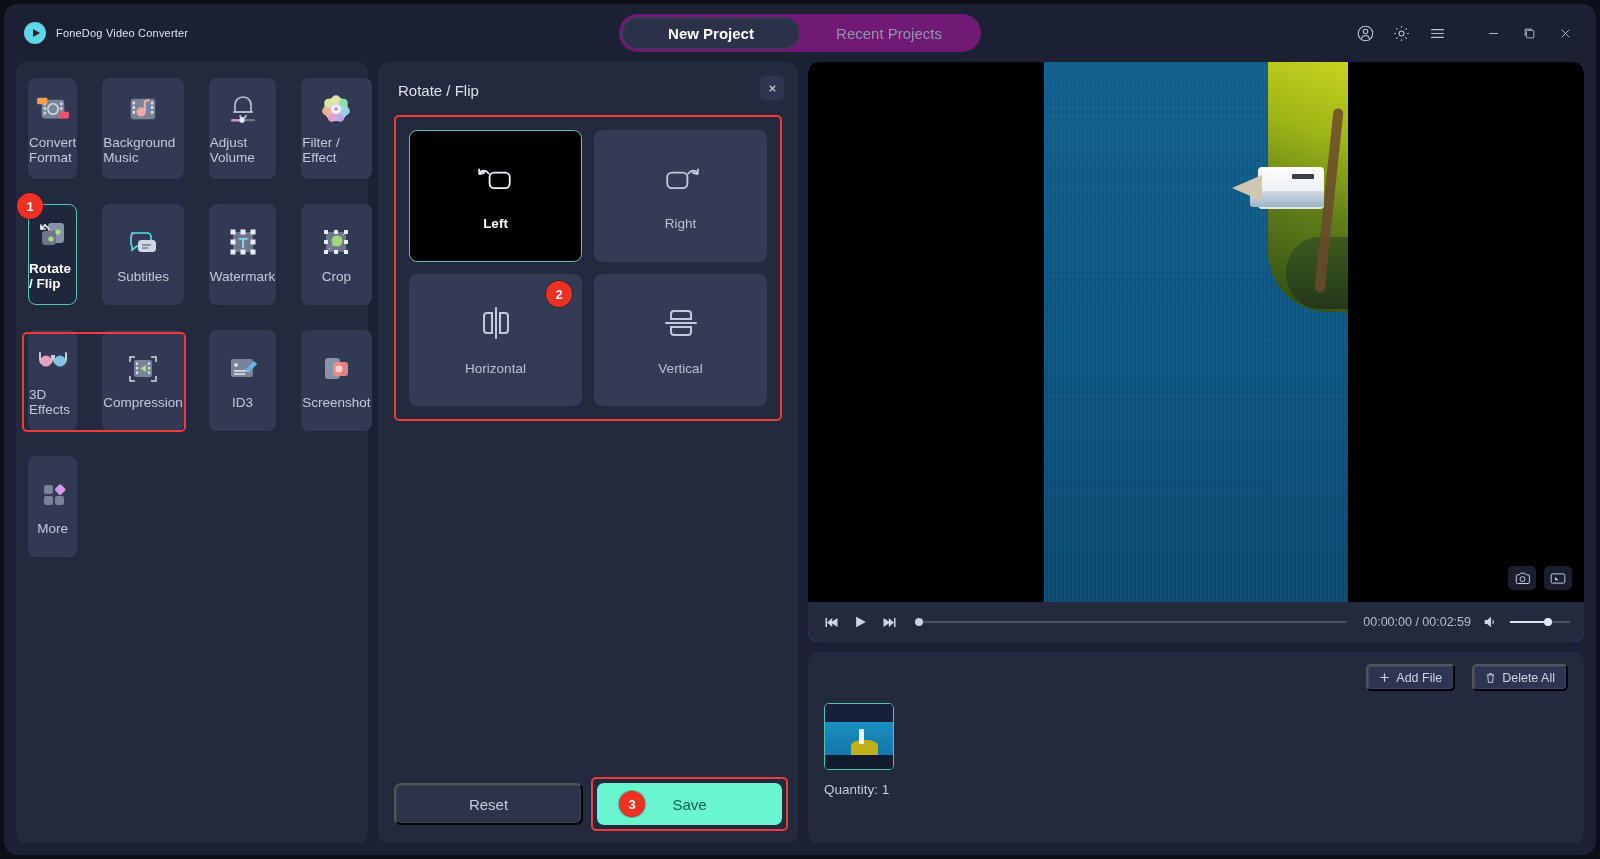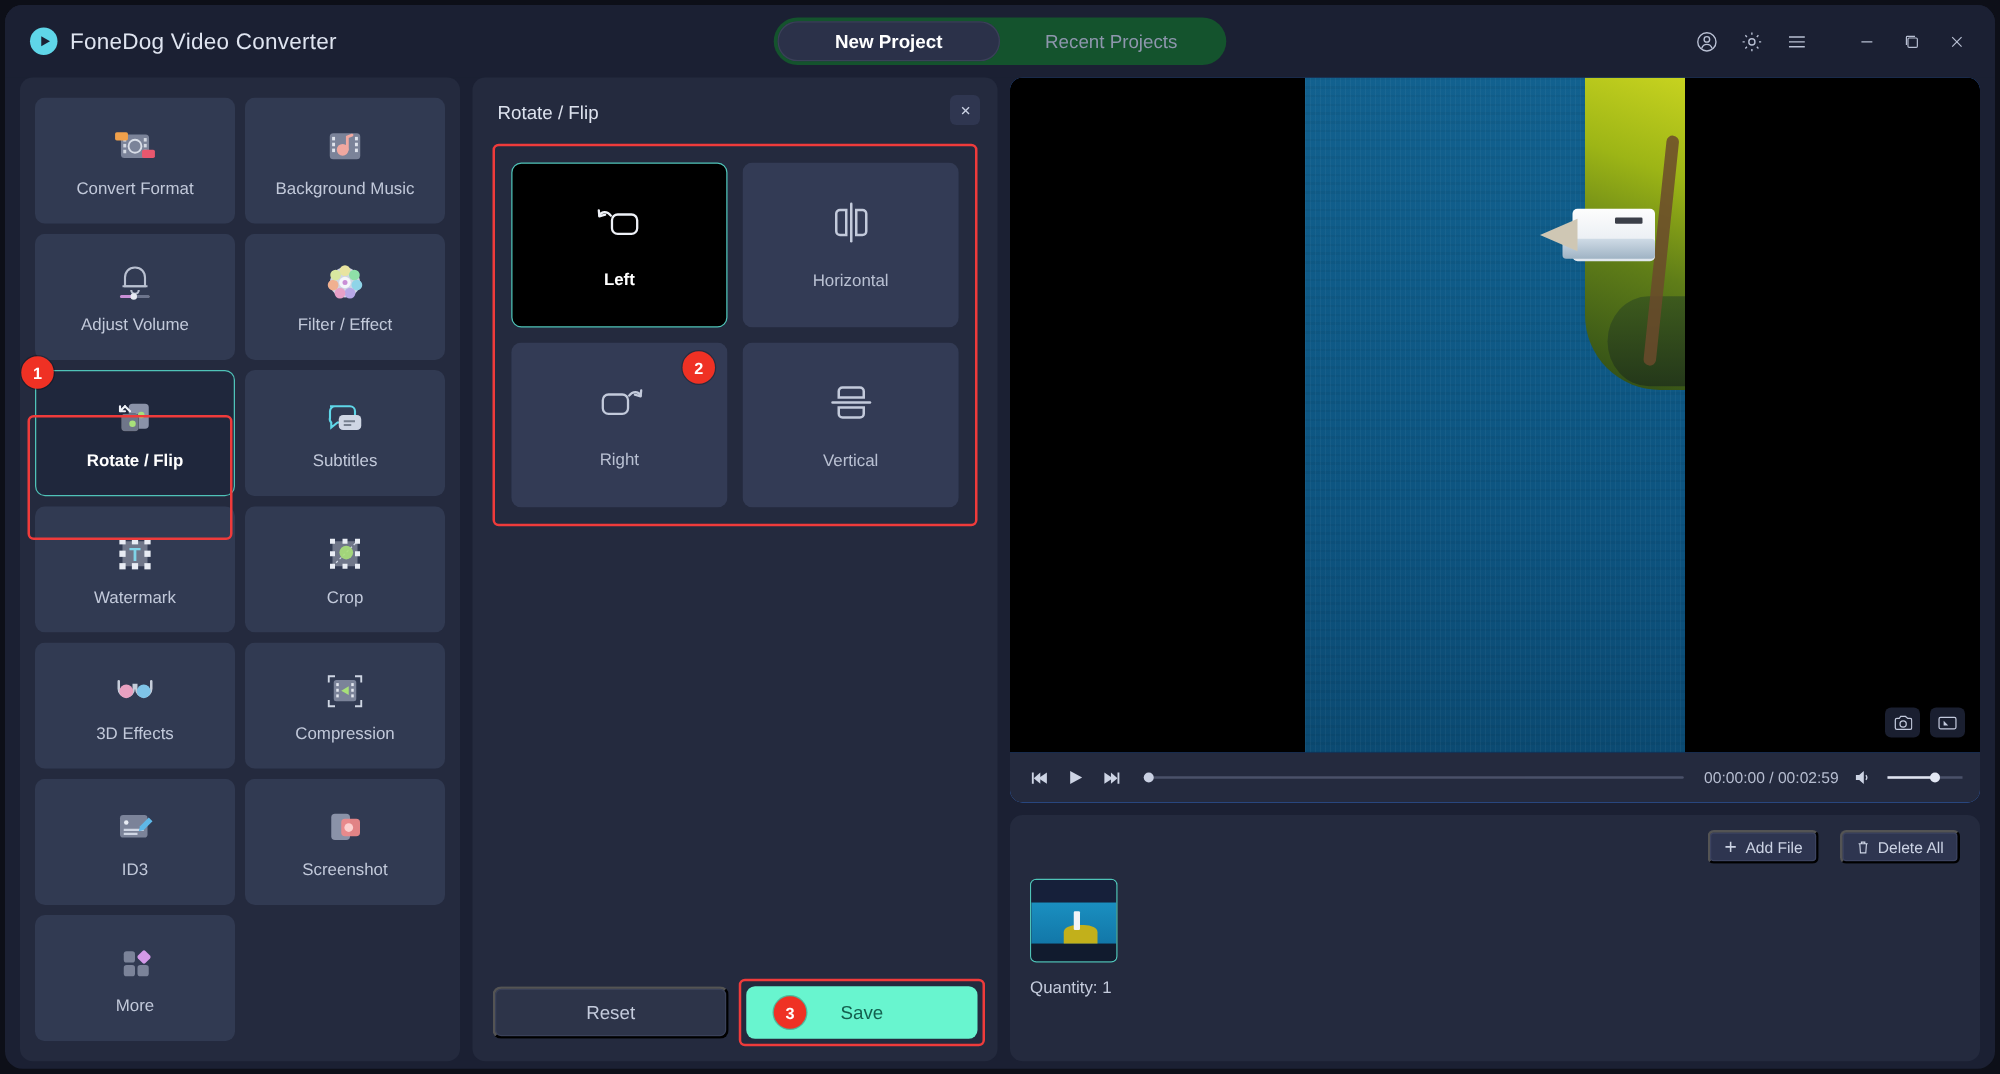--- a/index.html
+++ b/index.html
@@ -31,25 +31,25 @@
     background: #5fd6e8;
     display: flex; align-items: center; justify-content: center;
   }
   .brand-logo::after {
     content: ""; width: 0; height: 0;
     border-left: 7px solid #1b2033;
     border-top: 4.5px solid transparent;
     border-bottom: 4.5px solid transparent;
     margin-left: 2px;
   }
-  .brand-name { color: #dfe4f0; font-size: 18px; letter-spacing: .2px; }
+  .brand-name { color: #dfe4f0; font-size: 11px; letter-spacing: .2px; }
   .tabs {
     position: absolute; left: 50%; transform: translateX(-50%);
     display: flex; align-items: center;
-    background: #14532d;
+    background: #701a75;
     border-radius: 20px;
     height: 38px; padding: 3px;
     width: 362px;
   }
   .tab {
     flex: 1; height: 32px; border-radius: 17px;
     display: flex; align-items: center; justify-content: center;
     font-size: 15px; color: #8e96ad; cursor: pointer;
     border: none; background: transparent;
     font-family: inherit;
@@ -76,23 +76,22 @@
   }
   
   .sidebar {
     width: 352px; flex: 0 0 352px;
     background: #242a3e;
     border-radius: 10px;
     padding: 16px 12px;
     position: relative;
   }
   .tool-grid {
-    display: grid; grid-template-columns: 1fr 1fr;
-    gap: 8px;
-    text-align: right;
+    display: grid; grid-template-columns: 1fr 1fr 1fr 1fr;
+    gap: 25px;
   }
   .tool {
     height: 101px; background: #313a52; border-radius: 8px;
     display: flex; flex-direction: column; align-items: center;
     justify-content: center; gap: 9px; cursor: pointer;
     position: relative; border: 1px solid transparent;
   }
   .tool.selected {
     background: #1f273c;
     border: 1px solid #4fc3b8;
@@ -545,38 +544,38 @@
                 <rect x="17" y="11" width="22" height="17" rx="5"></rect>
                 <path d="M16 12c-3-4-8-4-10 0" stroke-width="2"></path>
                 <path d="M5.5 7.5L6 12.6l5-1.4" stroke-linejoin="round"></path>
               </svg>
             </div>
             <span class="opt-label">Left</span>
           </div>
 
           <div class="opt">
             <div>
+              <svg width="44" height="34" viewBox="0 0 48 36" fill="none" stroke="#c3cadb" stroke-width="2" stroke-linecap="round">
+                <rect x="9" y="11" width="22" height="17" rx="5"></rect>
+                <path d="M32 12c3-4 8-4 10 0" stroke-width="2"></path>
+                <path d="M42.5 7.5L42 12.6l-5-1.4" stroke-linejoin="round"></path>
+              </svg>
+            </div>
+            <span class="opt-label">Right</span>
+          </div>
+
+          <div class="opt">
+            <div>
               <svg width="40" height="36" viewBox="0 0 40 36" fill="none" stroke="#c3cadb" stroke-width="2" stroke-linecap="round">
                 <path d="M20 3v30"></path>
                 <path d="M16 8h-5a3 3 0 00-3 3v14a3 3 0 003 3h5z"></path>
                 <path d="M24 8h5a3 3 0 013 3v14a3 3 0 01-3 3h-5z"></path>
               </svg>
             </div>
             <span class="opt-label">Horizontal</span>
-          </div>
-
-          <div class="opt">
-            <div>
-              <svg width="44" height="34" viewBox="0 0 48 36" fill="none" stroke="#c3cadb" stroke-width="2" stroke-linecap="round">
-                <rect x="9" y="11" width="22" height="17" rx="5"></rect>
-                <path d="M32 12c3-4 8-4 10 0" stroke-width="2"></path>
-                <path d="M42.5 7.5L42 12.6l-5-1.4" stroke-linejoin="round"></path>
-              </svg>
-            </div>
-            <span class="opt-label">Right</span>
           </div>
 
           <div class="opt">
             <div>
               <svg width="40" height="36" viewBox="0 0 40 36" fill="none" stroke="#c3cadb" stroke-width="2" stroke-linecap="round">
                 <path d="M5 18h30"></path>
                 <path d="M10 14V9a3 3 0 013-3h14a3 3 0 013 3v5z"></path>
                 <path d="M10 22v5a3 3 0 003 3h14a3 3 0 003-3v-5z"></path>
               </svg>
             </div>

